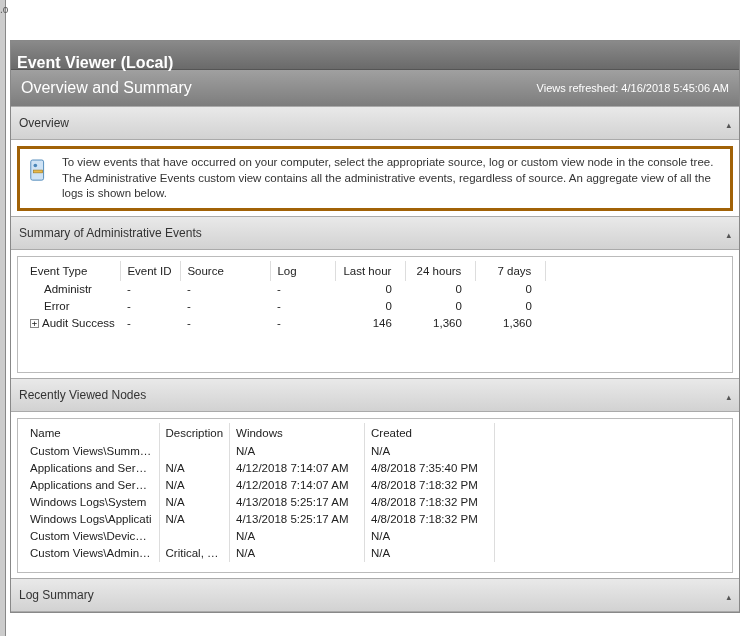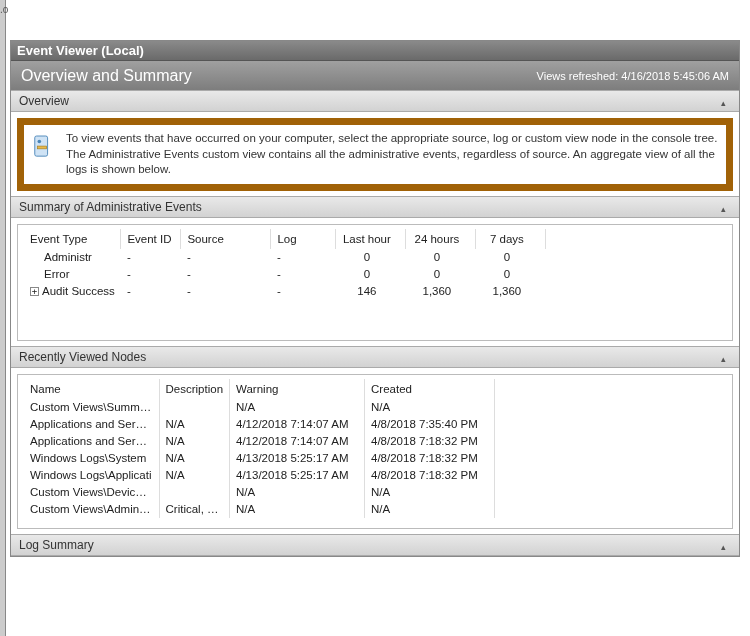--- a/index.html
+++ b/index.html
@@ -25,61 +25,62 @@
   .outer {
     position: absolute;
     left: 10px; right: 10px;
     top: 40px;
     border: 1px solid #888;
   }
   .titlebar {
     background: linear-gradient(#8a8a8a, #6a6a6a);
     color: #fff;
     font-weight: bold;
-    font-size: 13px;
-    padding: 2px 6px;
+    font-size: 16px;
+    padding: 14px 6px;
     height: 20px;
     line-height: 16px;
     border-bottom: 1px solid #555;
   }
   .banner {
     background: linear-gradient(#a0a0a0, #7d7d7d);
     color: #fff;
-    height: 30px;
+    height: 37px;
     padding: 12px 10px;
     display: flex;
     justify-content: space-between;
     align-items: center;
     border-bottom: 1px solid #555;
   }
   .banner-title { font-size: 16px; font-weight: 300; }
   .banner-refresh { font-size: 11px; }
   .section {
     margin: -1px 0 0 0;
   }
   .section-header {
     background: linear-gradient(#e9e9e9, #d2d2d2);
     border-top: 1px solid #aaa;
     border-bottom: 1px solid #aaa;
     height: 22px;
     display: flex;
     justify-content: space-between;
     align-items: center;
-    padding: 4px 8px;
+    padding: 16px 8px;
     font-size: 12px;
     color: #333;
     cursor: pointer;
+    text-align: right;
   }
   .section-header .chev {
     width: 10px; height: 6px;
     font-size: 9px;
     color: #555;
   }
   .overview-body {
-    border: 7px solid #a16207;
+    border: 3px solid #a16207;
     margin: 6px;
     padding: 6px 8px;
     display: flex;
     gap: 10px;
     font-size: 11.5px;
     color: #333;
     line-height: 1.35;
   }
   .overview-icon {
     width: 24px;
@@ -101,21 +102,21 @@
   th {
     text-align: left;
     font-weight: normal;
     color: #222;
     border-right: 1px solid #ddd;
     padding: 2px 6px;
     height: 20px;
     background: #fff;
     margin-left: 41px;
   }
-  th.num, td.num { text-align: center; padding-right: 14px; }
+  th.num, td.num { text-align: right; padding-right: 14px; }
   td {
     padding: 1px 6px;
     height: 17px;
     white-space: nowrap;
     overflow: hidden;
     text-overflow: ellipsis;
   }
   .expander {
     display: inline-block;
     width: 9px; height: 9px;
@@ -243,21 +244,21 @@
           <col style="width:135px">
             <col style="width:68px">
             <col style="width:135px">
             <col style="width:130px">
             <col>
         </colgroup>
         <thead>
           <tr>
             <th>Name</th>
             <th>Description</th>
-            <th>Warning</th>
+            <th>Windows</th>
             <th>Created</th>
             <th class="nobr"></th>
           </tr>
         </thead>
         <tbody id="recent-body">
             <tr>
               <td>Custom Views\Summary...</td>
               <td></td>
               <td>N/A</td>
               <td>N/A</td>

